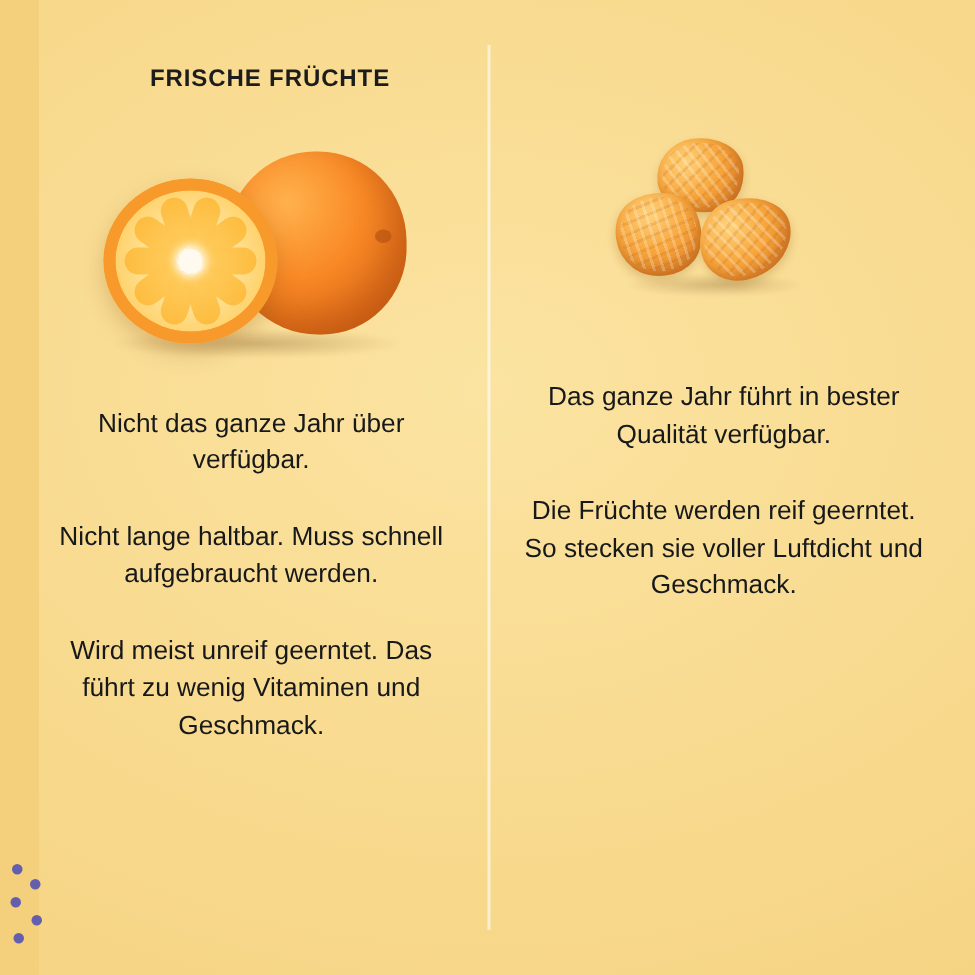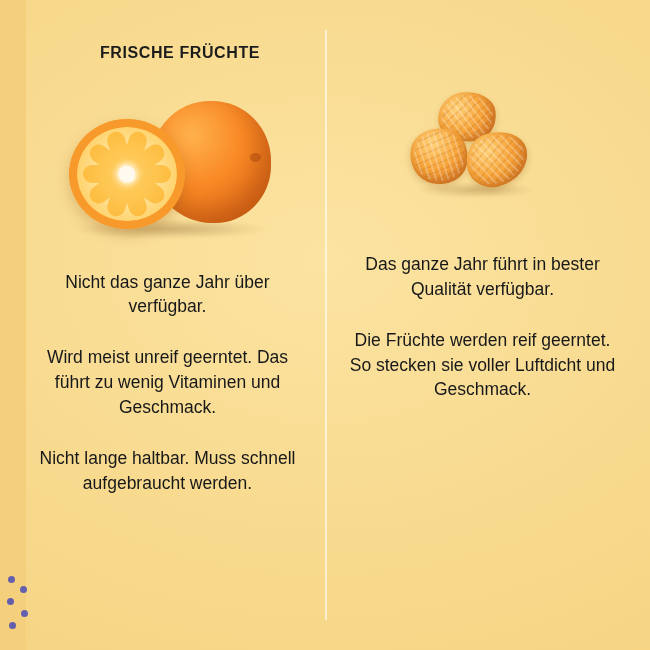--- a/index.html
+++ b/index.html
@@ -283,22 +283,22 @@
           <div class="seg" style="transform:rotate(252deg)"></div>
           <div class="seg" style="transform:rotate(288deg)"></div>
           <div class="seg" style="transform:rotate(324deg)"></div>
           <div class="core"></div>
           <div class="rind"></div>
         </div>
       </div>
     </div>
 
     <div class="text-block">Nicht das ganze Jahr über verfügbar.</div>
+    <div class="text-block">Nicht lange haltbar. Muss schnell aufgebraucht werden.</div>
     <div class="text-block">Wird meist unreif geerntet. Das führt zu wenig Vitaminen und Geschmack.</div>
-    <div class="text-block">Nicht lange haltbar. Muss schnell aufgebraucht werden.</div>
   </div>
 
   <div class="col">
 
     <div class="art-slot">
       <div class="fd">
         <div class="shadow-right"></div>
         <div class="chunk c1"></div>
         <div class="chunk c2"></div>
         <div class="chunk c3"></div>

